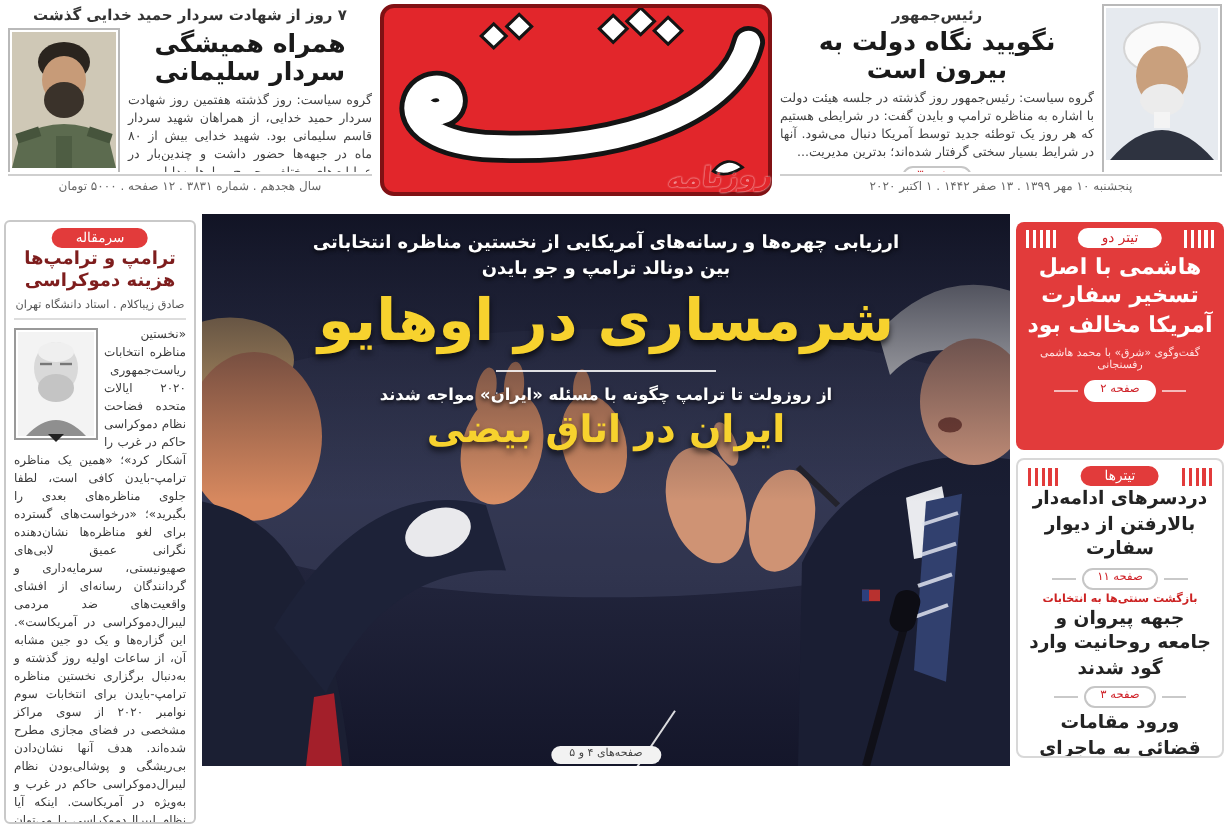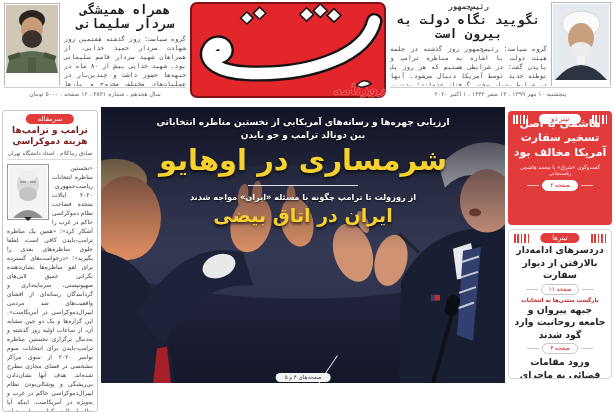--- a/index.html
+++ b/index.html
@@ -7,21 +7,21 @@
   body {
     position:relative; background:#fff; overflow:hidden;
     font-family:"DejaVu Sans", sans-serif; direction:rtl; color:#222;
   }
   
   .topstory { position:absolute; top:2px; height:84px; overflow:hidden; }
   .ts-kicker { text-align:center; font-size:7.5px; font-weight:bold; color:#333; line-height:11px; }
   .ts-row { display:flex; gap:4px; margin-top:1px; }
   .ts-photo { flex:0 0 auto; background:#fff; border:1px solid #b9b9b9; padding:1px; }
   .ts-photo svg { display:block; }
-  .ts-col { flex:1 1 auto; min-width:0;font-family:Liberation Mono, monospace; }
+  .ts-col { flex:1 1 auto; min-width:0; }
   .ts-headline { text-align:center; font-size:12.5px; font-weight:bold; color:#1a1a1a; line-height:1.15; margin:1px 0 2px; }
   .ts-body { font-size:6.3px; line-height:1.45; text-align:justify; color:#444; }
   
   .pagepill { display:flex; align-items:center; justify-content:center; gap:3px; margin-top:2px; }
   .pagepill::before,.pagepill::after { content:""; flex:0 0 12px; border-top:1px solid #c9c9c9; }
   .pagepill span { border:1px solid #c6c6c6; border-radius:7px; background:#fff; color:#cf2128; font-size:5.8px; line-height:9px; padding:0 7px; white-space:nowrap; }
   .pagepill.onred::before,.pagepill.onred::after { border-top-color:rgba(255,255,255,.65); }
   .pagepill.onred span { border-color:#fff; }
   
   .metaline { position:absolute; top:87px; border-top:1px solid #cfcfcf; padding-top:2px; font-size:6px; color:#666; text-align:center; white-space:nowrap; overflow:hidden; }
@@ -49,34 +49,35 @@
   .ph-kicker2 { color:#fff; font-size:8.2px; font-weight:bold; text-shadow:0 1px 2px rgba(0,0,0,.8); }
   .ph-h2 { color:#f7d22e; font-size:19px; font-weight:bold; margin-top:2px; text-shadow:0 2px 3px rgba(0,0,0,.7); }
   #photo-caption { position:absolute; bottom:1px; left:50%; transform:translateX(-50%); background:#f2f2f2; border-radius:6px; font-size:5.5px; color:#444; line-height:9px; padding:0 9px; z-index:5; white-space:nowrap; }
   #caption-pointer { position:absolute; bottom:13px; left:52%; width:34px; height:1px; background:rgba(255,255,255,.85); transform:rotate(-56deg); z-index:5; }
   
   .sidebox { position:absolute; left:508px; width:104px; border-radius:4px; overflow:hidden; }
   .teeth { position:absolute; top:4px; width:15px; height:9px; }
   .teeth.white { background:repeating-linear-gradient(90deg,#fff 0 1.6px,transparent 1.6px 3.4px); }
   .teeth.red { background:repeating-linear-gradient(90deg,#e23b3b 0 1.6px,transparent 1.6px 3.4px); }
   .teeth.l { left:5px; } .teeth.r { right:5px; }
-  #titr2 { top:111px; height:114px; background:#e23b3b; padding:6px 5px 3px; }
+  #titr2 { top:111px; height:114px; background:#e23b3b; padding:16px 5px 3px; }
   #titr2 .t2-headline { color:#fff; font-size:11px; font-weight:bold; text-align:center; line-height:1.3; }
   #titr2 .t2-sub { color:#ffe3e3; font-size:5.4px; text-align:center; margin-top:4px; }
   #titr2 .pagepill { margin-top:4px; }
   #titrha { top:229px; height:150px; background:#fff; border:1px solid #d8d8d8; padding:14px 5px 2px; }
   .th-item { text-align:center; }
   .th-kicker { font-size:5.6px; color:#c22; font-weight:bold; margin-bottom:1px; }
   .th-headline { font-size:9.3px; font-weight:bold; color:#232323; line-height:1.35; }
   .th-item .pagepill { margin:2px 0 2px; }
 </style>
 </head>
 <body>
 
 <div class="topstory" style="left:4px; width:182px;">
+  <div class="ts-kicker">۷ روز از شهادت سردار حمید خدایی گذشت</div>
   <div class="ts-row">
     <div class="ts-col">
       <div class="ts-headline">همراه همیشگی سردار سلیمانی</div>
       <div class="ts-body">گروه سیاست: روز گذشته هفتمین روز شهادت سردار حمید خدایی، از همراهان شهید سردار قاسم سلیمانی بود. شهید خدایی بیش از ۸۰ ماه در جبهه‌ها حضور داشت و چندین‌بار در عملیات‌های مختلف مجروح و بارها به‌دلیل...</div>
 
     </div>
     <div class="ts-photo">
       <svg width="52" height="68" viewBox="0 0 52 68">
         <rect width="52" height="68" fill="#cfc8b6"></rect>
         <ellipse cx="26" cy="15" rx="13" ry="10" fill="#2a241e"></ellipse>

